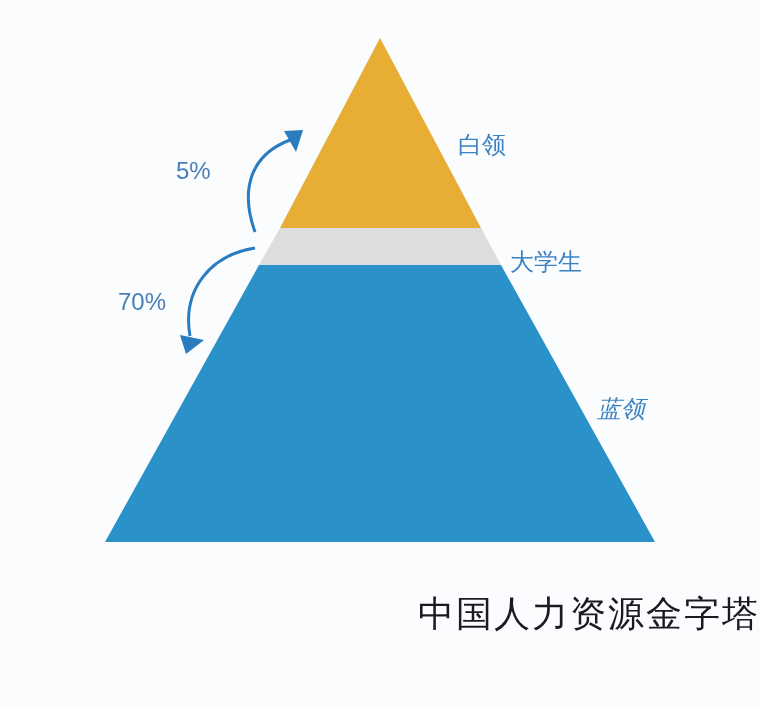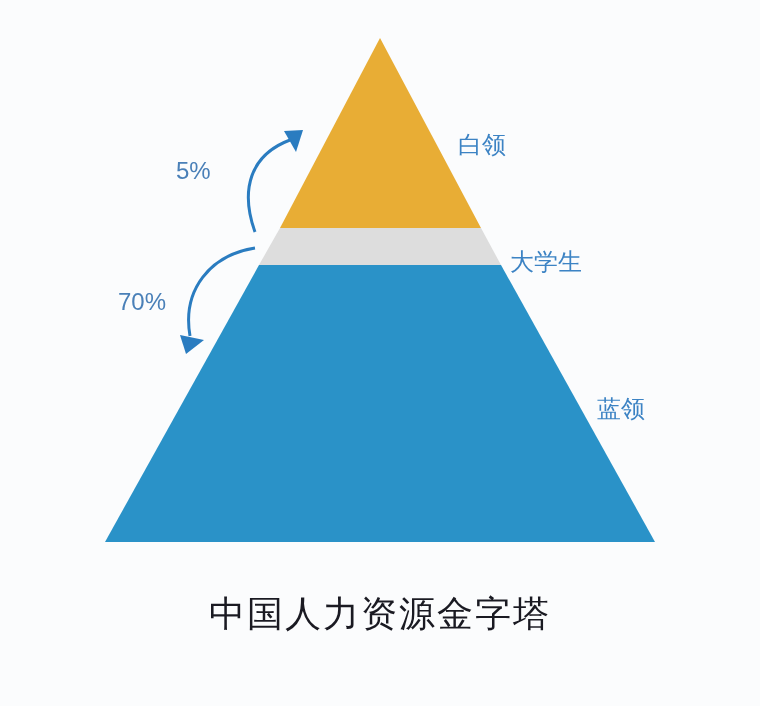--- a/index.html
+++ b/index.html
@@ -23,21 +23,21 @@
       color: #4a80b8;
       font-size: 24px;
       font-weight: 300;
       line-height: 1;
       font-family: "Liberation Sans", sans-serif;
     }
     .title {
       position: absolute;
       left: 0; width: 760px;
       top: 596px;
-      text-align: center;
+      text-align: right;
       font-size: 36px;
       color: #1a1a22;
       letter-spacing: 2px;
       line-height: 1;
     }
   </style>
 </head>
 <body>
 
 <svg class="diagram" width="760" height="706" viewBox="0 0 760 706">
@@ -57,15 +57,15 @@
     <path d="M255,248 C210,255 182,290 190,336" fill="none" stroke="#2a7cc0" stroke-width="3"></path>
     <polygon points="186,354 180,335 204,340" fill="#2a7cc0"></polygon>
   </g>
 </svg>
 
 <div class="pct" style="left:176px; top:159px;">5%</div>
 <div class="pct" style="left:118px; top:290px;text-align:right;">70%</div>
 
 <div class="label" style="left:458px; top:133px;">白领</div>
 <div class="label" style="left:510px; top:250px;">大学生</div>
-<div class="label" style="left:597px; top:397px;">蓝领</div>
+<div class="label" style="left:597px; top:397px;font-style:italic;">蓝领</div>
 
 <div class="title">中国人力资源金字塔</div>
 
 </body></html>

